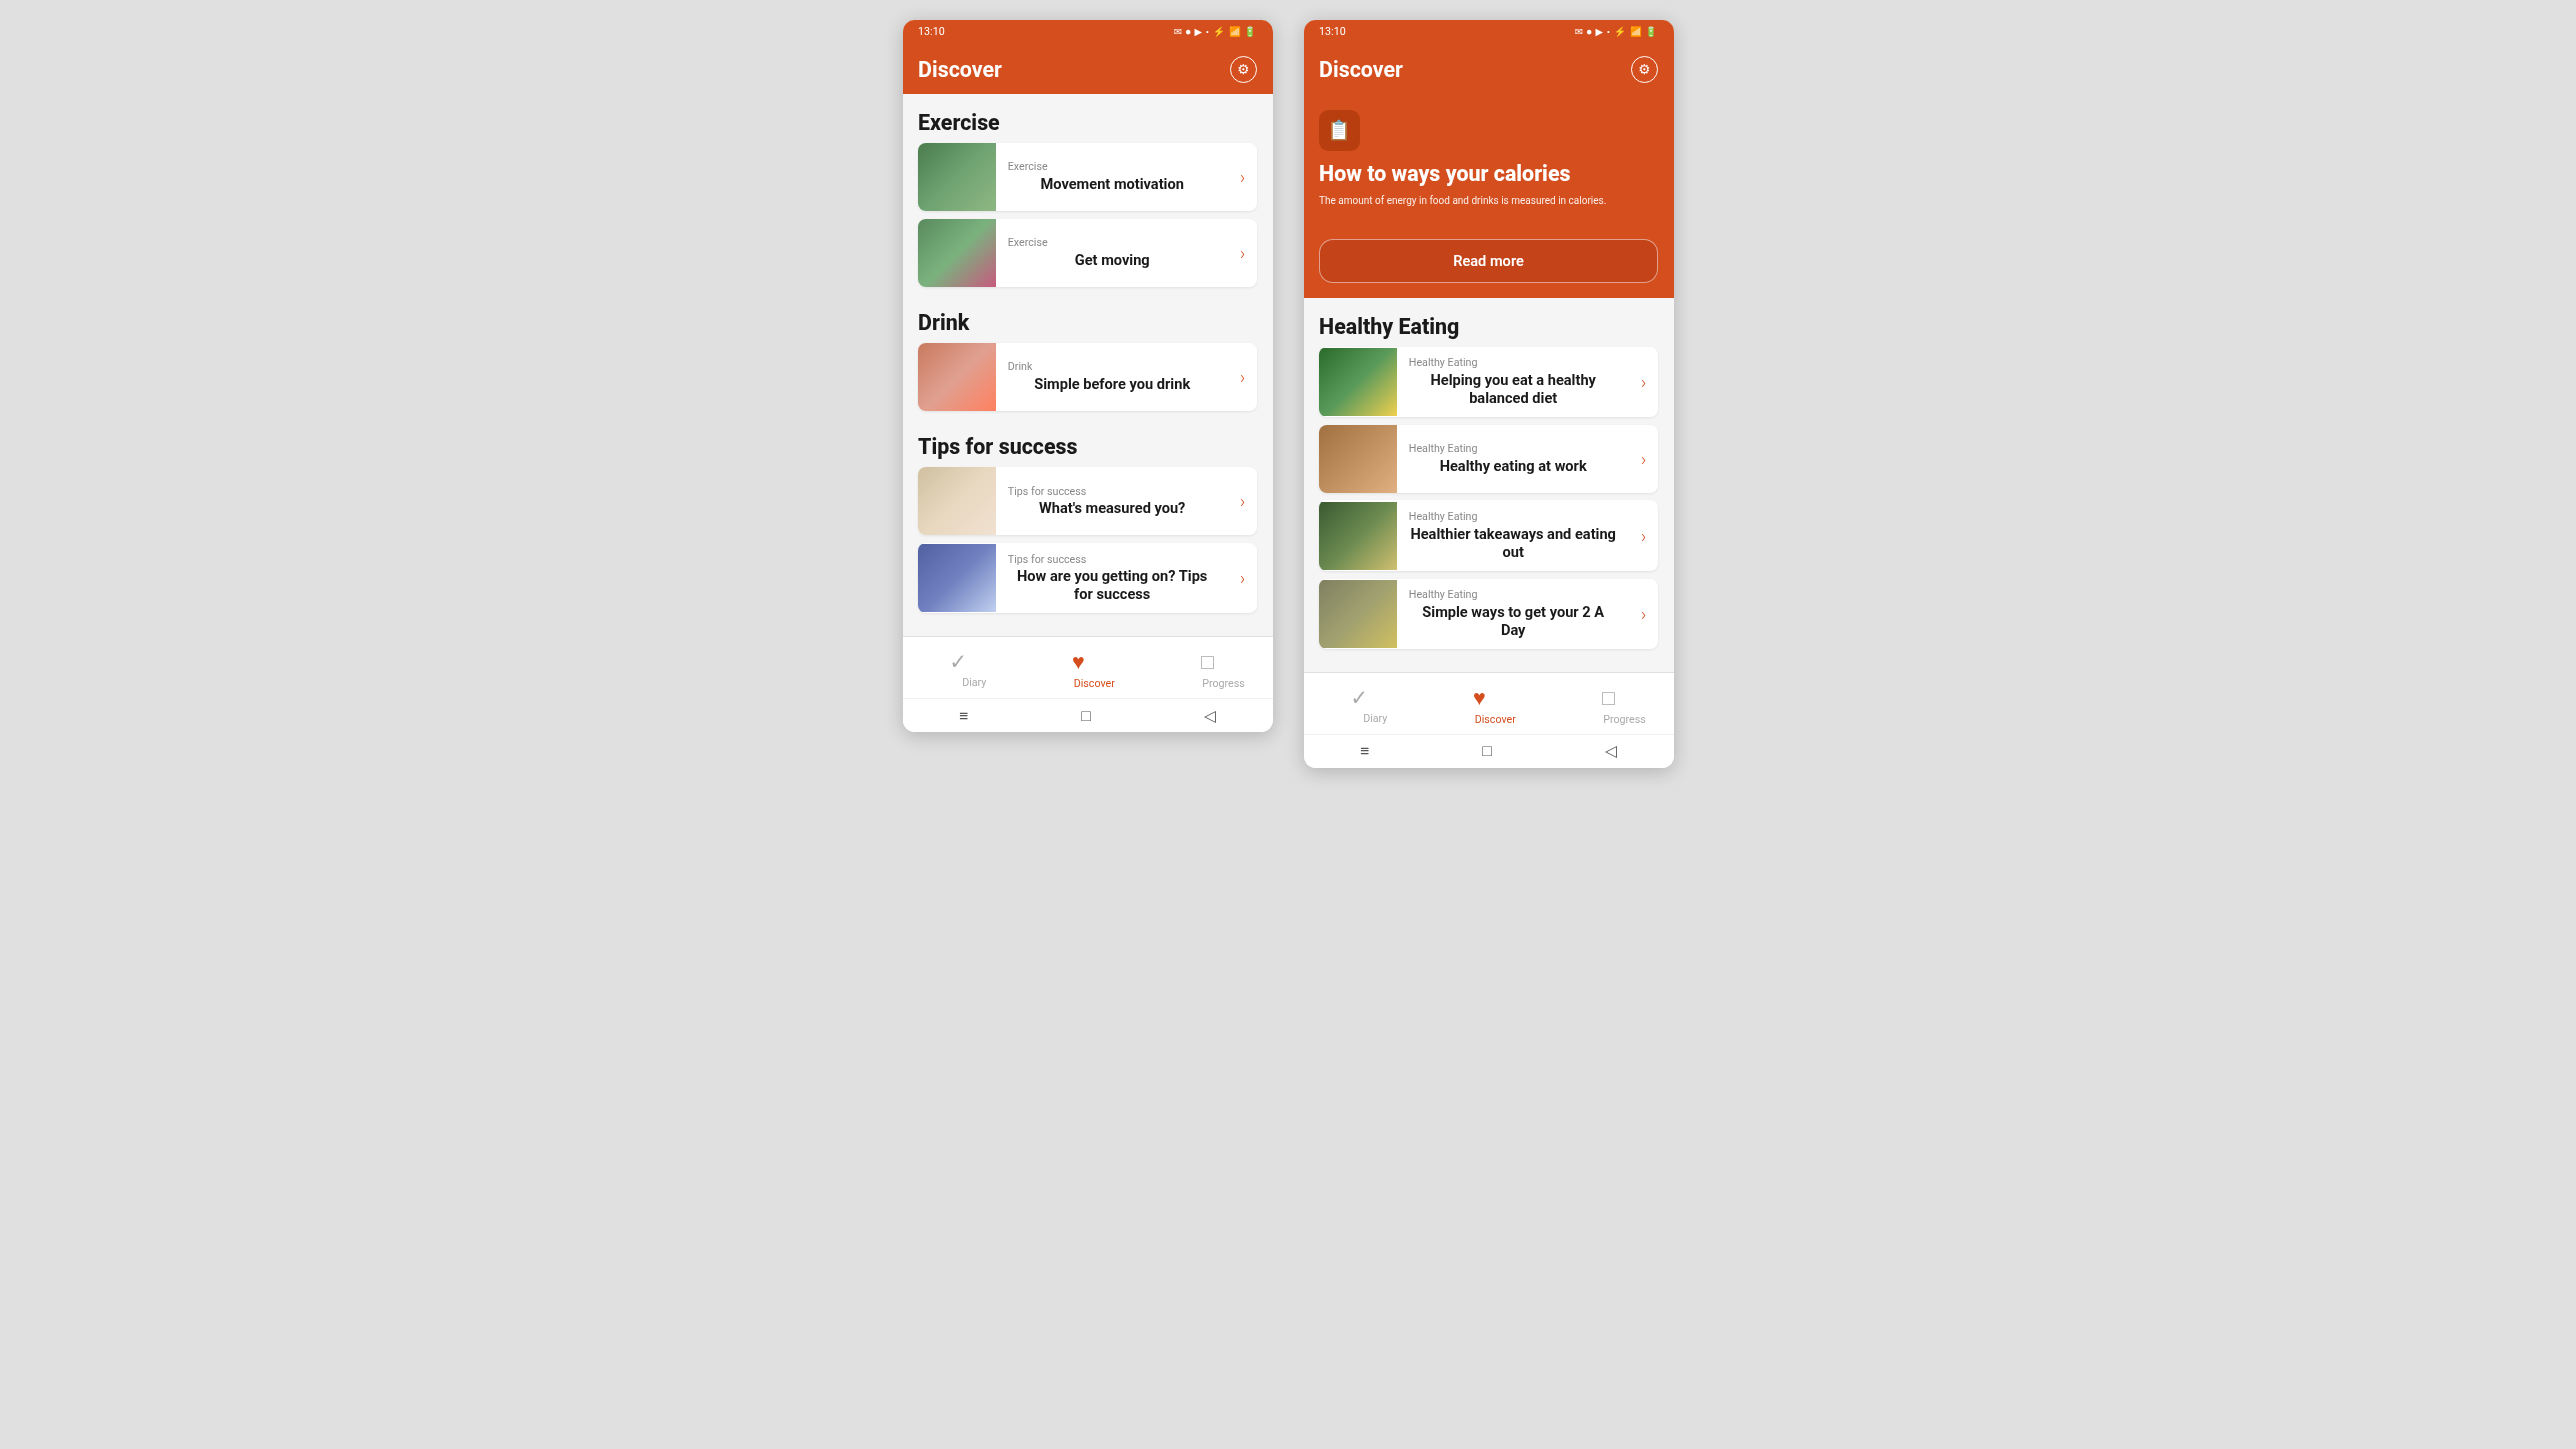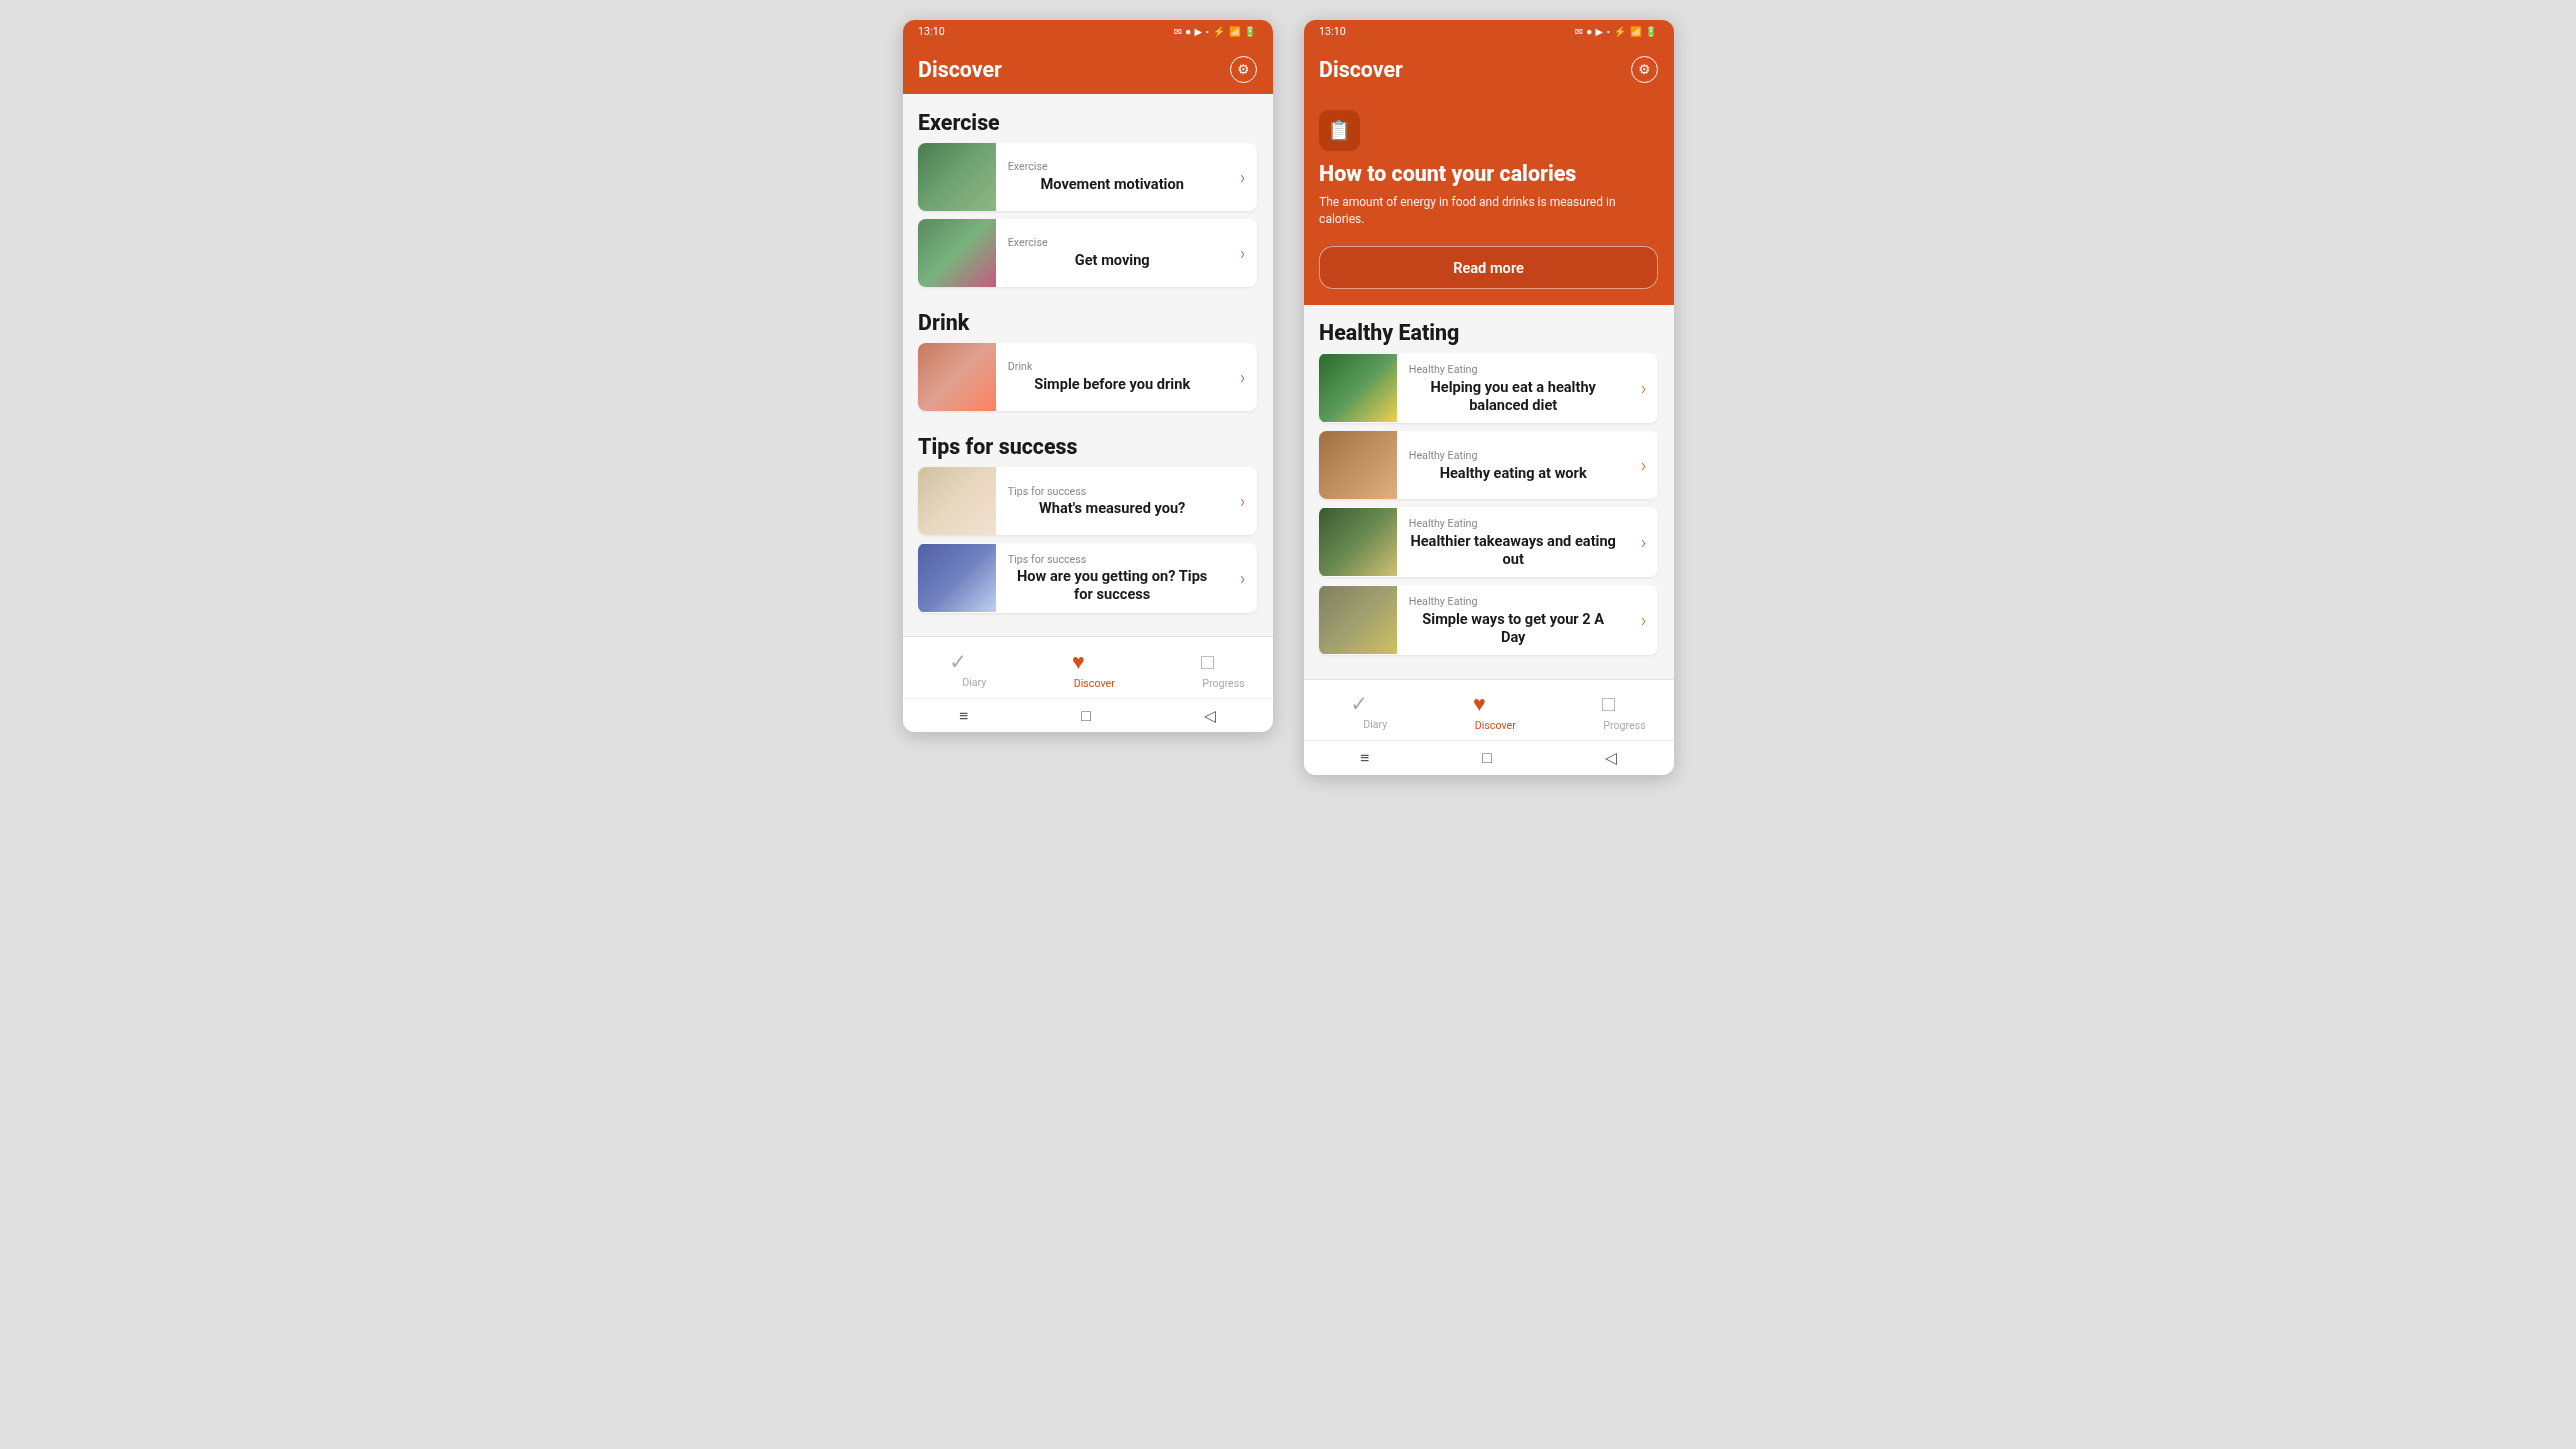--- a/index.html
+++ b/index.html
@@ -171,23 +171,23 @@
       margin-bottom: 9.7px;
     }
     .hero-title {
       font-size: 21.4px;
       font-weight: 800;
       color: white;
       margin-bottom: 7.8px;
       line-height: 1.2;
     }
     .hero-subtitle {
-      font-size: 12px;
+      font-size: 10px;
       color: rgba(255,255,255,0.9);
-      margin-bottom: 18px;
+      margin-bottom: 31px;
       line-height: 1.4;
     }
     .read-more-btn {
       background: #c44318;
       border: 1.9px solid rgba(255,255,255,0.5);
       border-radius: 14px;
       color: white;
       font-size: 14.6px;
       font-weight: 600;
       padding: 11.7px;
@@ -347,21 +347,21 @@
       <span>⚙</span>
     </div>
   </div>
 
   <div class="content-area">
 
     <div class="hero-card">
       <div class="hero-icon-wrapper">
         <span>📋</span>
       </div>
-      <div class="hero-title">How to count your calories</div>
+      <div class="hero-title">How to ways your calories</div>
       <div class="hero-subtitle">The amount of energy in food and drinks is measured in calories.</div>
       <div class="read-more-btn">Read more</div>
     </div>
 
     <div>
       <div class="section-heading">Healthy Eating</div>
 
       <div class="list-item-card">
         <div class="list-item-image">
           <div class="img-placeholder img-healthy1"></div>

